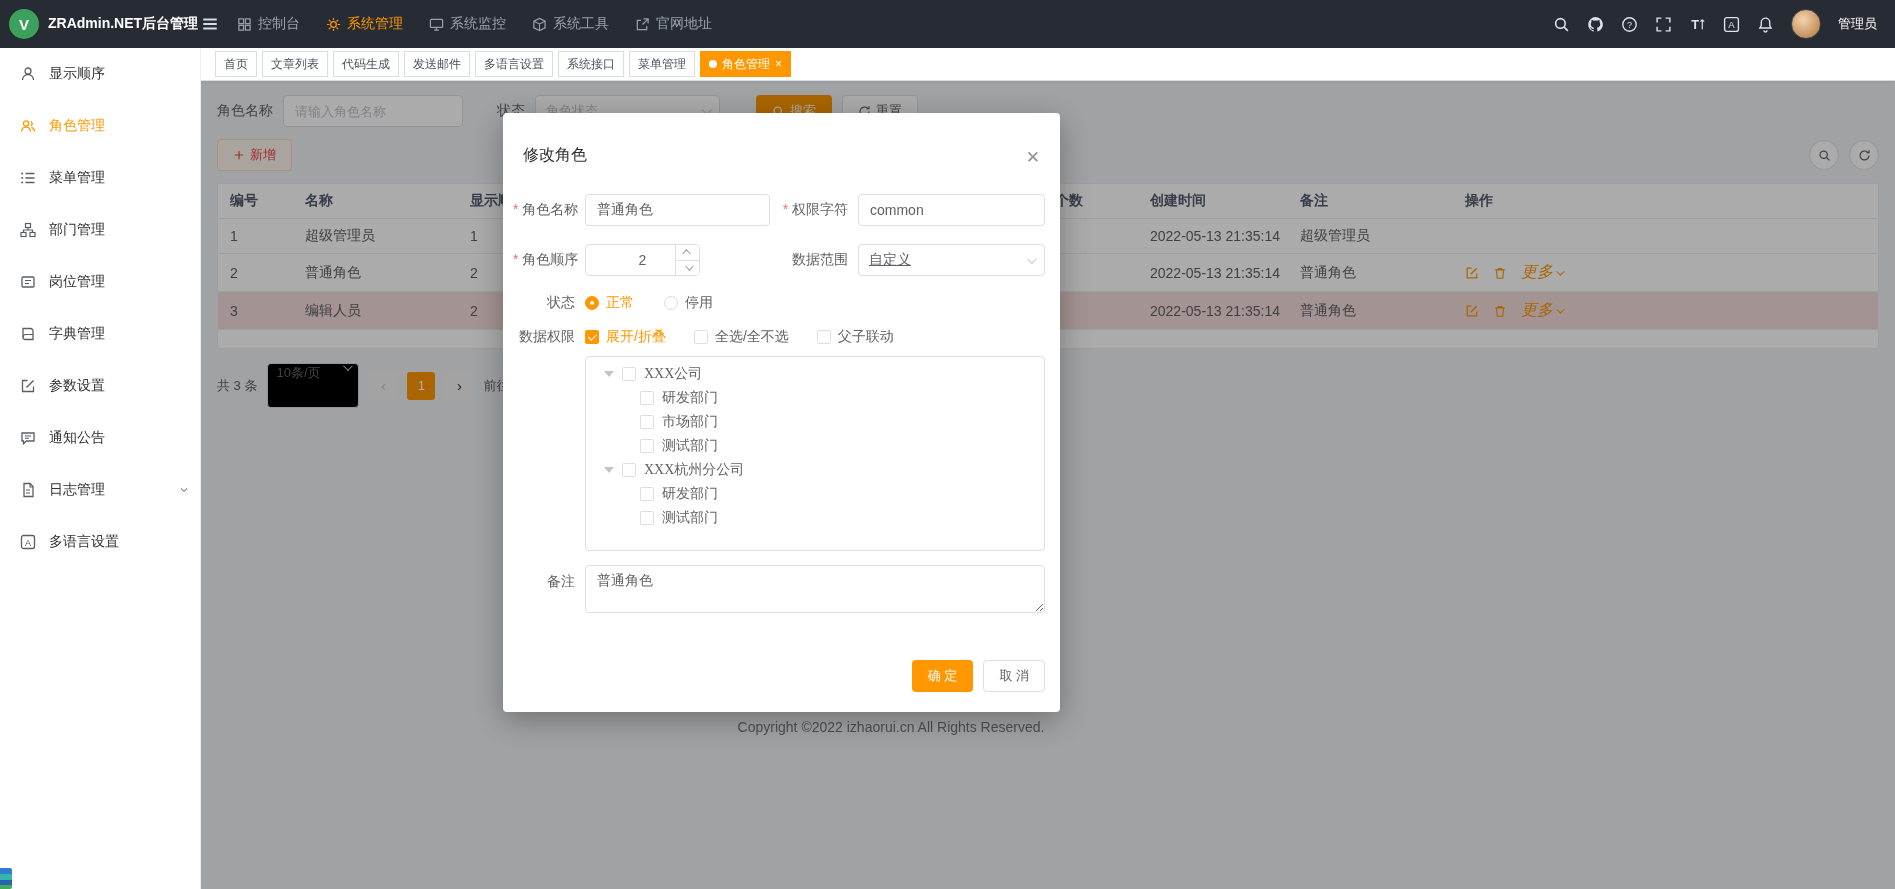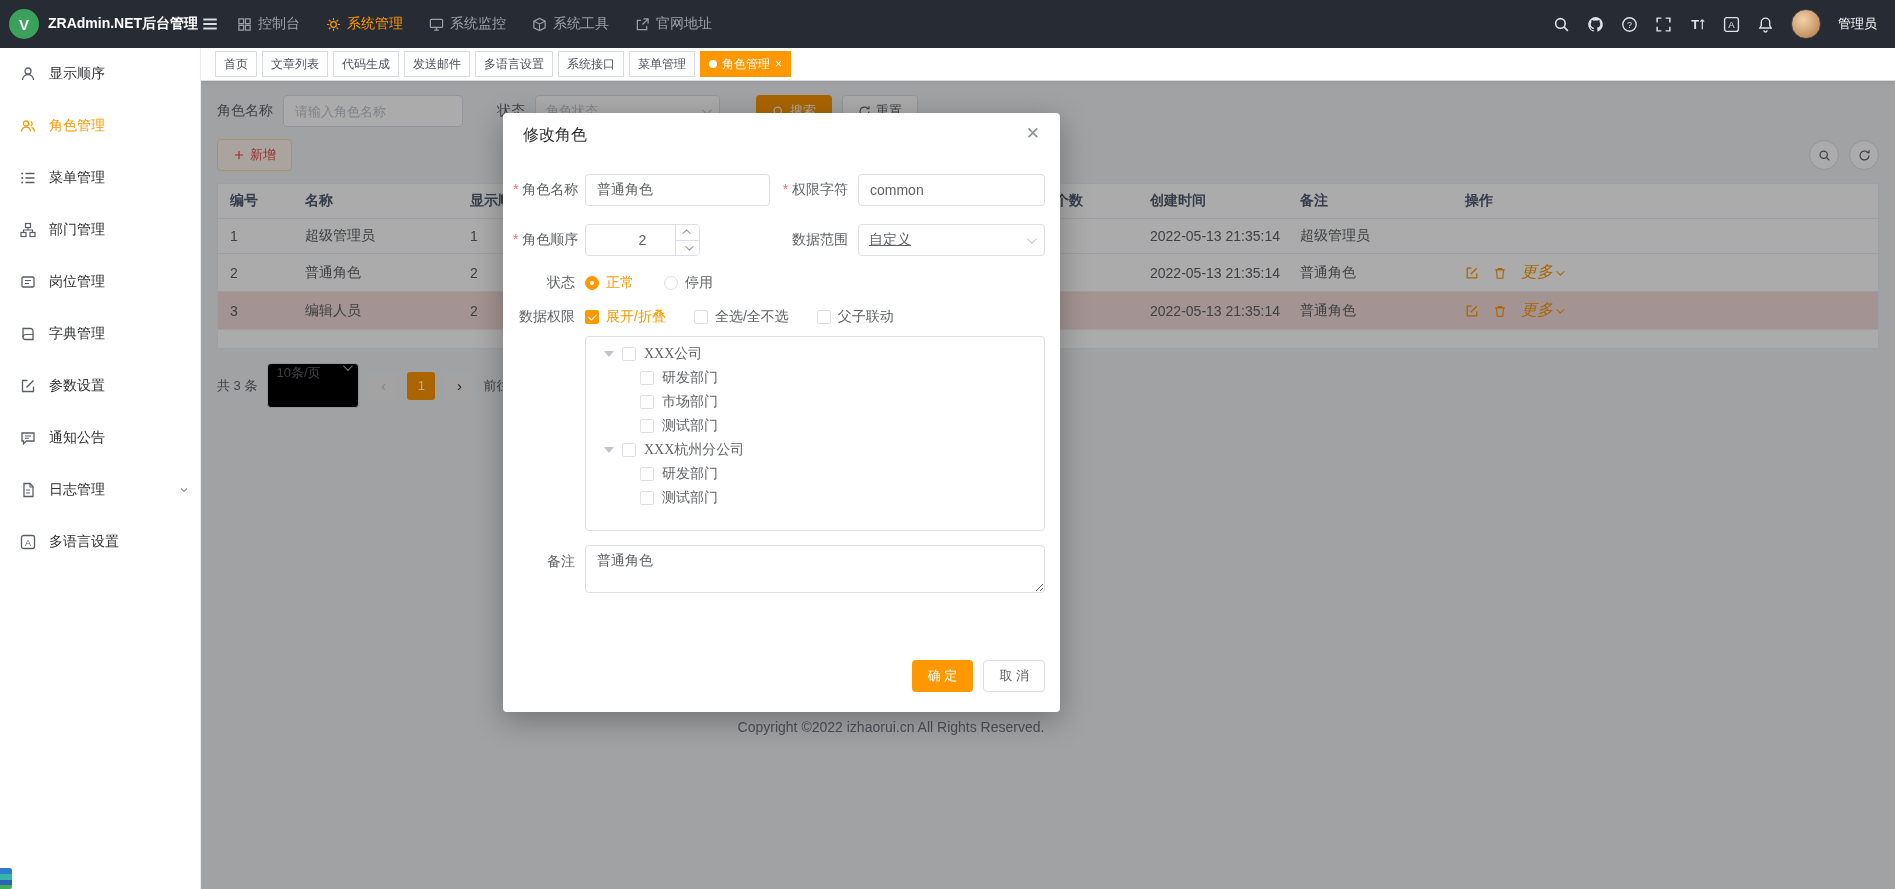--- a/index.html
+++ b/index.html
@@ -76,21 +76,21 @@
   .pg-btn{min-width:28px;height:28px;background:#f4f4f5;border-radius:3px;display:flex;align-items:center;justify-content:center;font-size:15px;cursor:pointer;color:#303133;}
   .pg-btn.disabled{color:#c0c4cc;}
   .pg-current{background:var(--primary);color:#fff;font-size:13px;}
 
   .page-footer{position:absolute;left:320px;width:740px;top:638px;text-align:center;color:#73777f;font-size:14px;}
 
   .dim{position:absolute;left:0;top:33px;right:0;bottom:0;background:rgba(0,0,0,.33);z-index:40;}
 
   
   .dlg{position:absolute;left:503px;top:113px;width:557px;height:599px;background:#fff;border-radius:4px;box-shadow:0 8px 30px rgba(0,0,0,.3);z-index:50;display:flex;flex-direction:column;}
-  .dlg-header{padding:12px 20px 0;display:flex;align-items:flex-start;gap:20px;}
+  .dlg-header{padding:32px 20px 0;display:flex;align-items:flex-end;gap:20px;}
   .dlg-title{font-size:16px;color:#303133;}
   .dlg-close{margin-left:auto;color:#909399;font-size:17px;line-height:1;cursor:pointer;}
   .dlg-body{padding:28px 15px 0 10px;}
   .drow{display:flex;align-items:center;margin-bottom:18px;}
   .dl{width:72px;text-align:right;padding-right:10px;font-size:14px;color:var(--text);flex-shrink:0;white-space:nowrap;}
   .required::before{content:"* ";color:var(--red);}
   .din{height:32px;border:1px solid var(--border);border-radius:4px;padding:0 11px;font-size:14px;color:var(--text);outline:none;font-family:inherit;}
   .w185{width:185px;}
   .dcol-right{margin-left:auto;display:flex;align-items:center;}
   .dl2{width:80px;text-align:right;padding-right:10px;font-size:14px;color:var(--text);flex-shrink:0;white-space:nowrap;}

